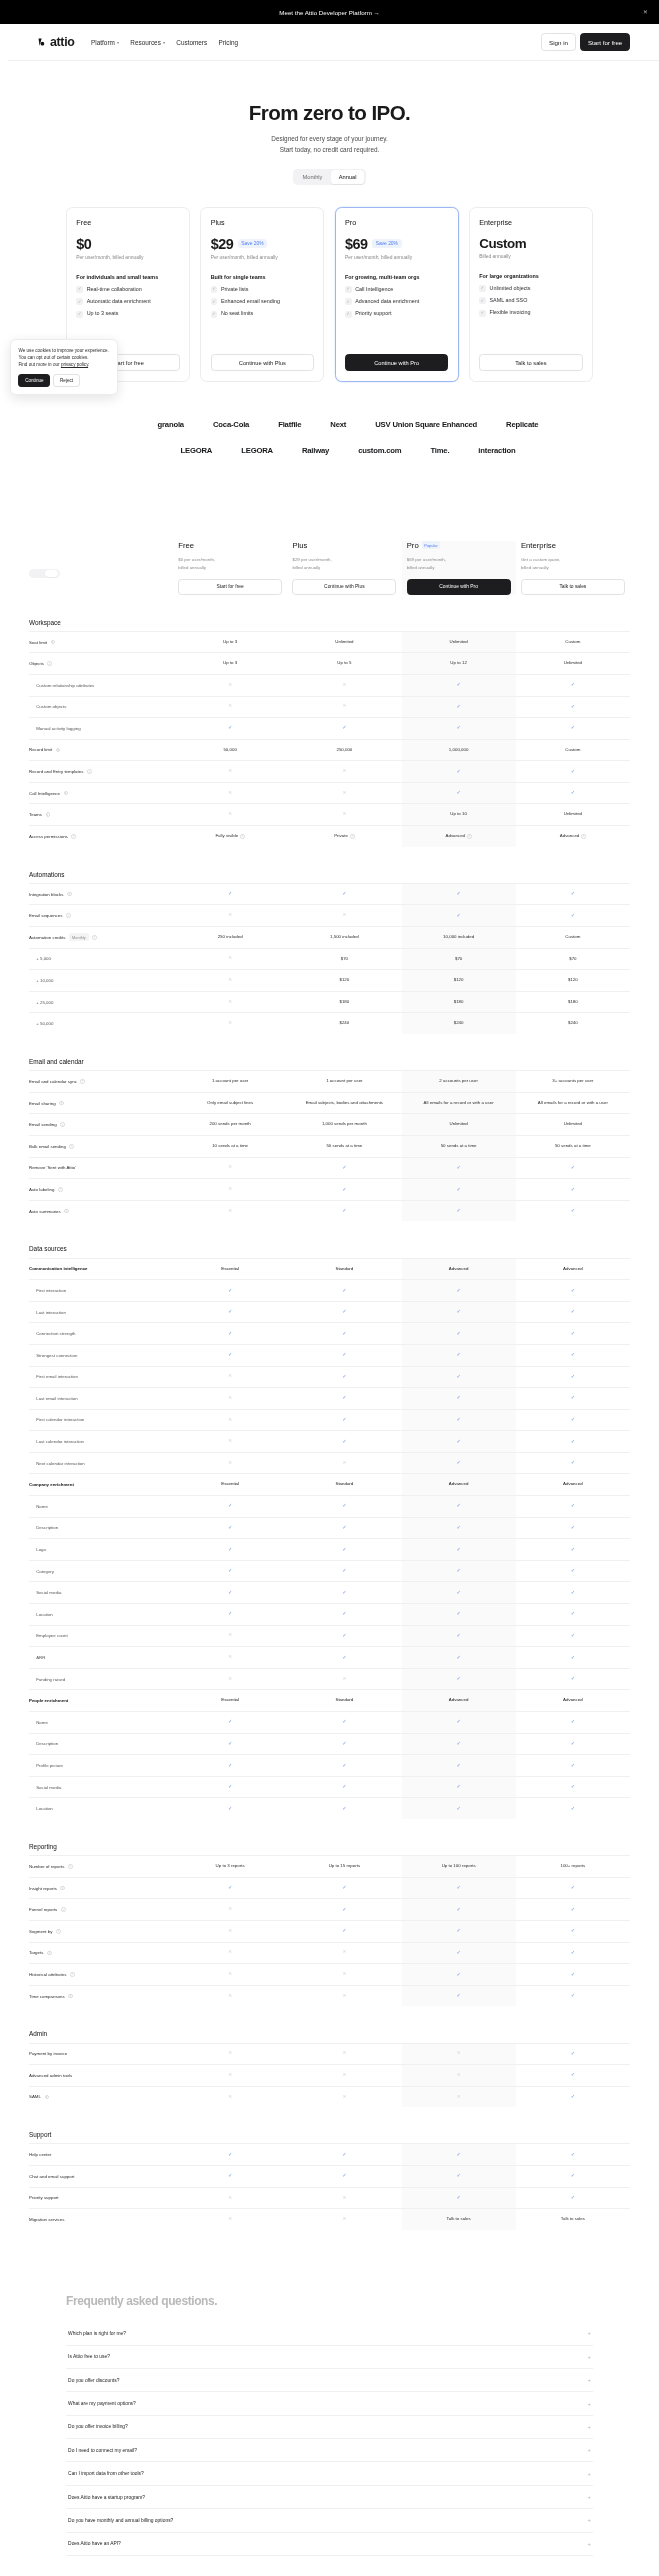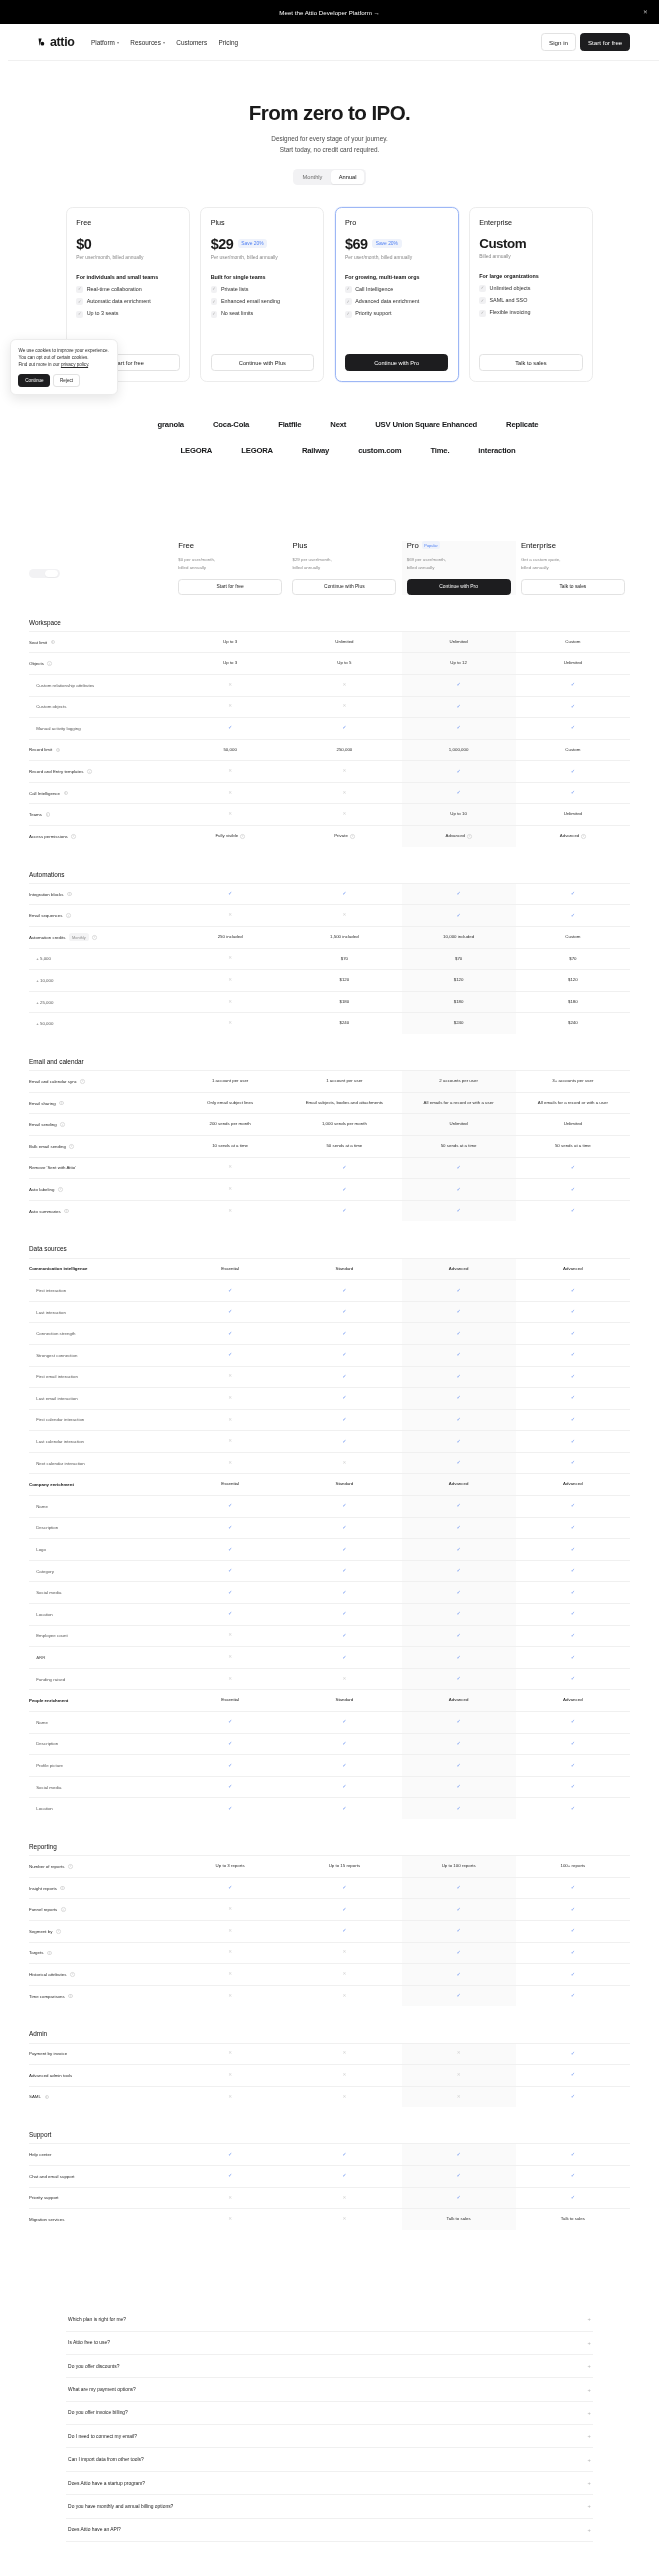--- a/index.html
+++ b/index.html
@@ -1578,20 +1578,23 @@
           </div>
           <div class="col">
             <span>Talk to sales</span>
           </div>
         </div>
       </div>
     </div>
 </div>
 
 <div class="faq">
+  <h2>
+    <span>Frequently asked </span><span>questions.</span>
+  </h2>
   <div class="faq-list" id="faqlist">
       <div class="faq-item">
      <span>Which plan is right for me?</span>
      <span class="plus">+</span>
    </div>
       <div class="faq-item">
      <span>Is Attio free to use?</span>
      <span class="plus">+</span>
    </div>
       <div class="faq-item">

